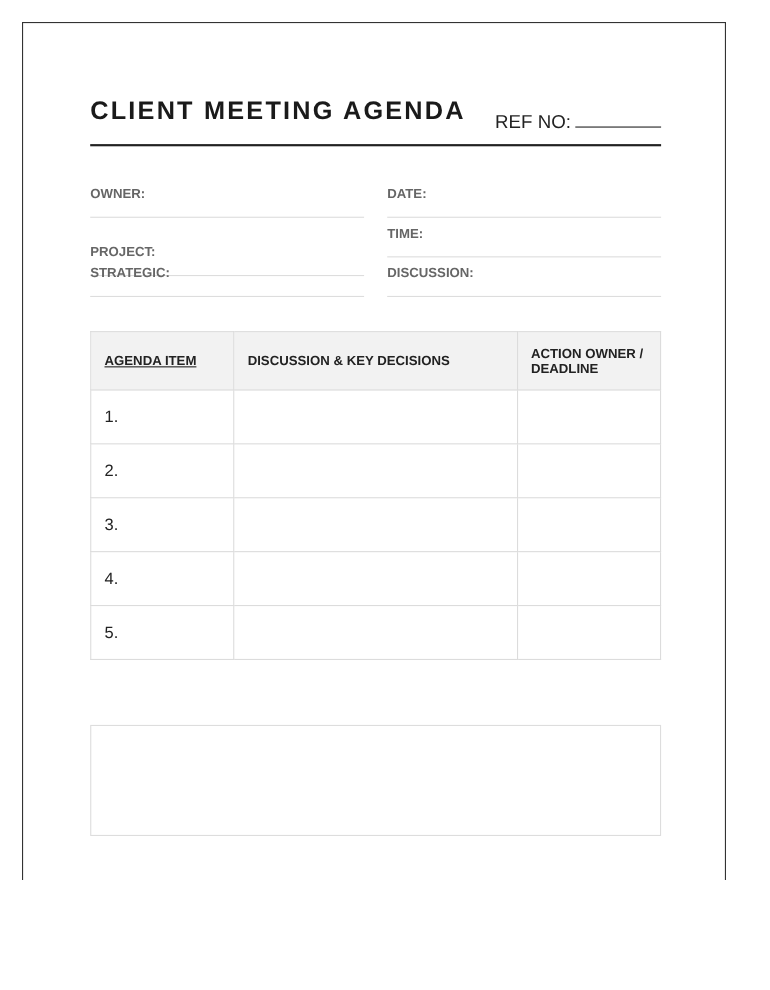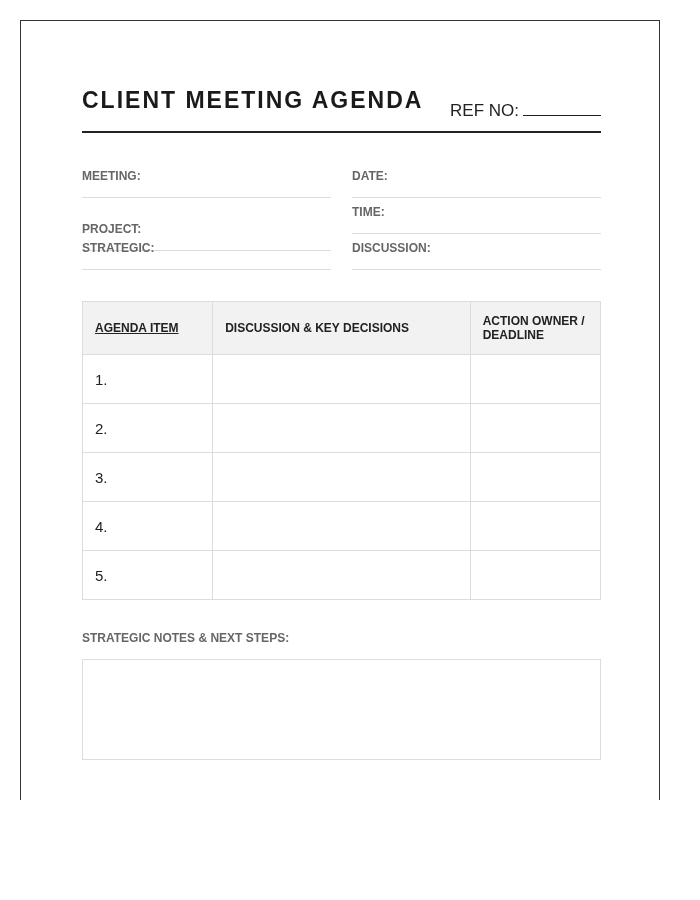--- a/index.html
+++ b/index.html
@@ -30,21 +30,21 @@
 
 <div class="page">
   <div class="header">
     <div class="title">CLIENT MEETING AGENDA</div>
     <div class="ref">
       <span>REF NO:</span><span class="ref-line"></span>
     </div>
   </div>
 
   <div class="field" style="left:61px; top:141px;">
-    <span class="field-label">MEETING:</span>
+    <span class="field-label">OWNER:</span>
   </div>
   <div class="field" style="left:61px; top:194px;">
     <span class="field-label">PROJECT:</span>
   </div>
   <div class="field" style="left:61px; top:213px;">
     <span class="field-label">STRATEGIC:</span>
   </div>
 
   <div class="field" style="left:331px; top:141px;">
     <span class="field-label">DATE:</span>
@@ -86,15 +86,14 @@
         <td></td>
       </tr>
       <tr>
         <td>5.</td>
         <td></td>
         <td></td>
       </tr>
     </tbody>
   </table>
 
-  <div class="notes-label">STRATEGIC NOTES &amp; NEXT STEPS:</div>
   <div class="notes-box"></div>
 </div>
 
 </body></html>

